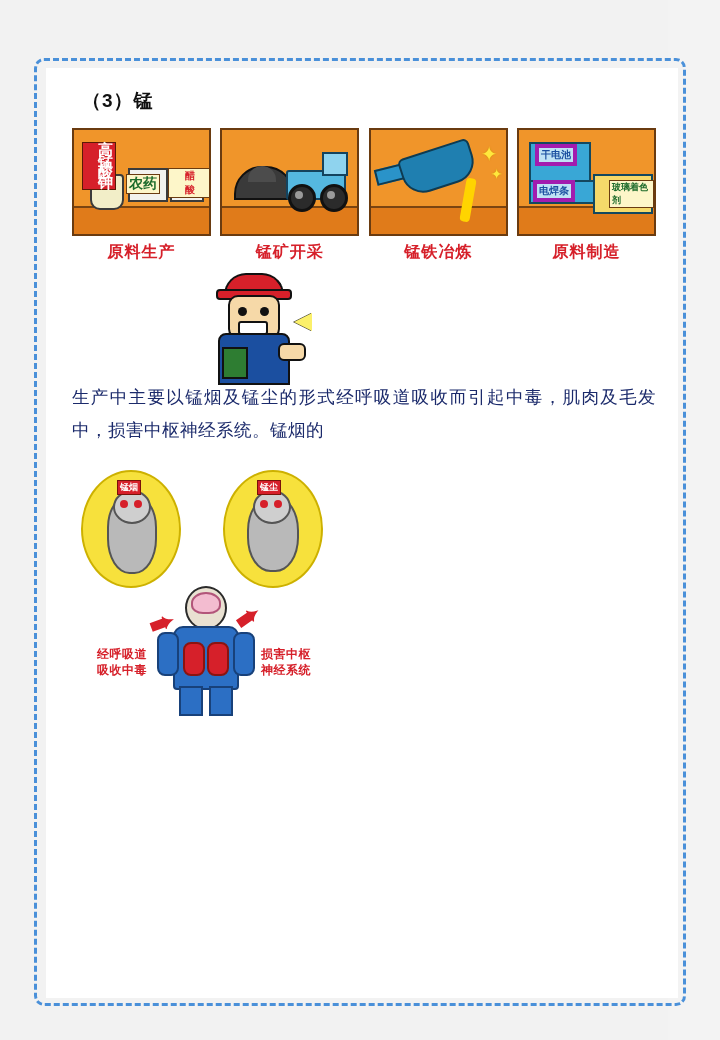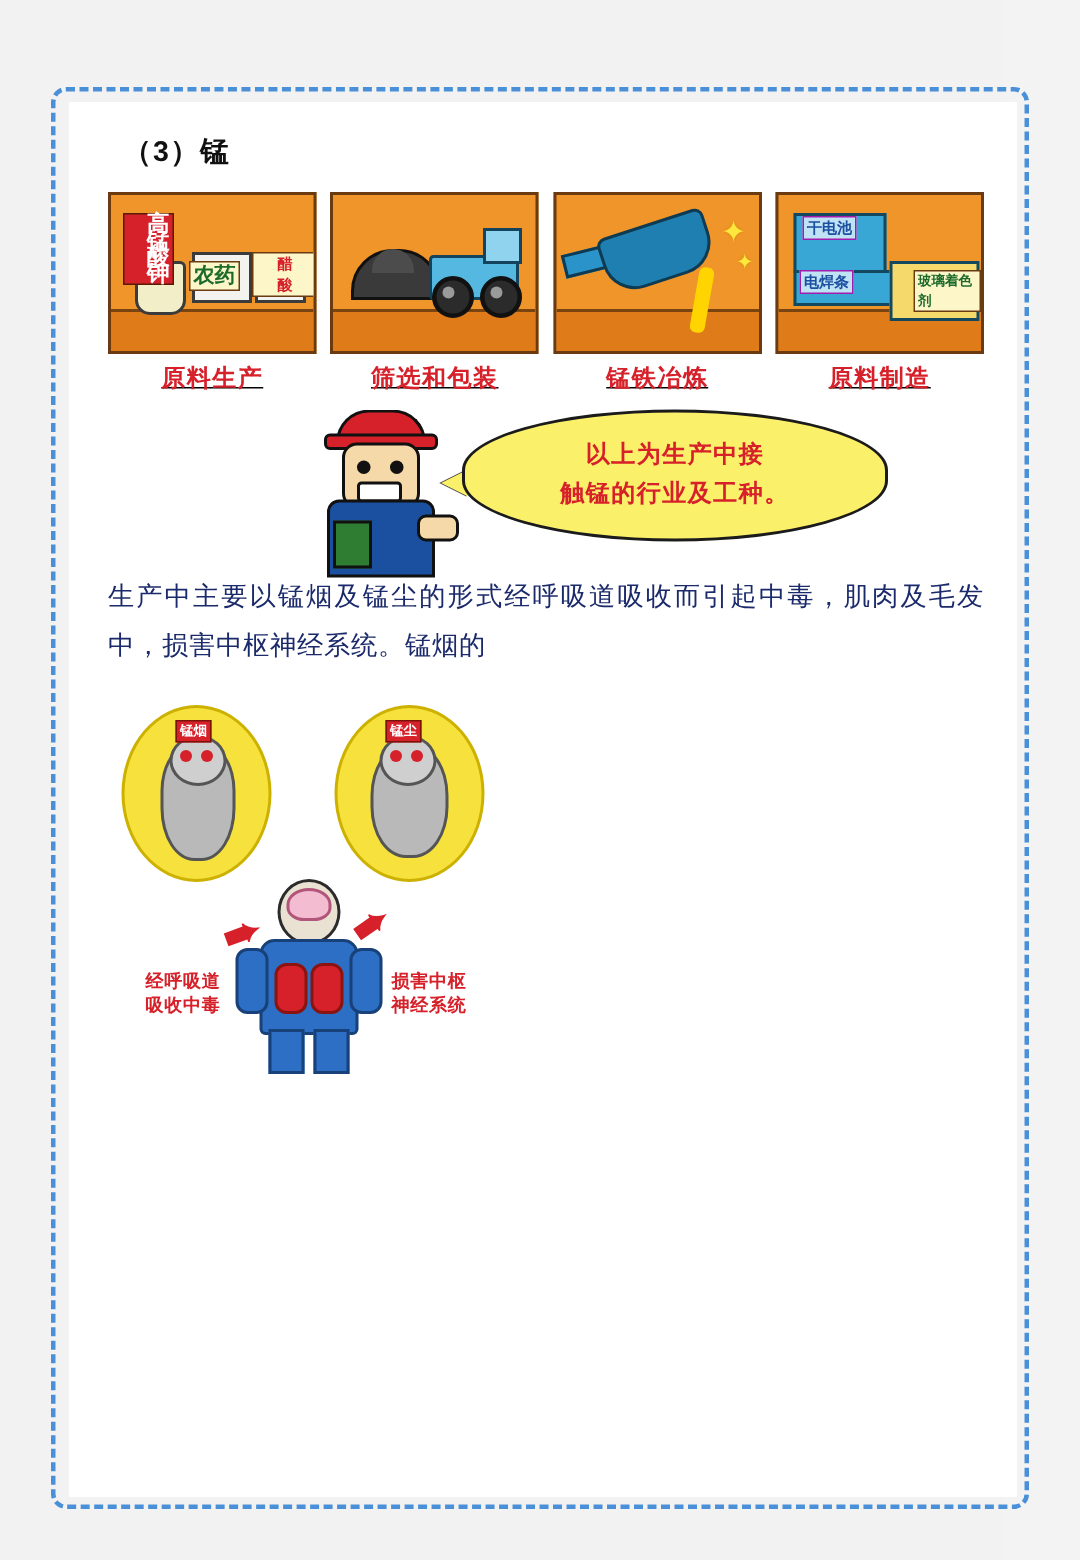--- a/index.html
+++ b/index.html
@@ -80,21 +80,20 @@
     left: 0; right: 0; bottom: 0;
     height: 26px;
     background: #e07b1a;
     border-top: 2px solid #7a4411;
   }
   .caption-row {
     display: flex;
     gap: 6px;
     justify-content: space-between;
     margin-top: 6px;
-    text-decoration: underline;
   }
   .caption {
     width: 139px;
     text-align: center;
     color: #d6202a;
     font-size: 16px;
     font-weight: bold;
     letter-spacing: 1px;
   }
 
@@ -136,21 +135,21 @@
     color: #d6202a;
     background: #fdf6c9;
     border: 1px solid #6a3b10;
     padding: 0 16px;
   }
   .lbl-blue {
     position:absolute;
     font-size: 10px; font-weight: bold;
     color: #1b4fa0;
     background: #bfe2f5;
-    border: 1px solid #a21caf;
+    border: 4px solid #a21caf;
     padding: 0 2px;
   }
 
   
   .truck-body { position:absolute; left:64px; bottom:34px; width:56px; height:26px; background:#55b8e0; border:2px solid #14435e; border-radius:3px;}
   .truck-cab { position:absolute; left:100px; bottom:58px; width:22px; height:20px; background:#8fd3ee; border:2px solid #14435e;}
   .wheel { position:absolute; width:22px; height:22px; border-radius:50%; background:#2b2b2b; border:3px solid #111; bottom:22px;}
   .wheel.inner { width:8px; height:8px; background:#9a9a9a; border:none; }
   .pile { position:absolute; left:12px; bottom:34px; width:56px; height:30px; background:#3a3a3a; border-radius:28px 28px 0 0; border:2px solid #111;}
   .pile2 { position:absolute; left:26px; bottom:52px; width:28px; height:16px; background:#4c4c4c; border-radius:14px 14px 0 0;}
@@ -347,42 +346,38 @@
           <div class="p4box" style="left:10px; top:50px; width:70px; height:20px;"></div>
           <div class="p4box" style="left:74px; top:44px; width:56px; height:36px; background:#f5d96a;"></div>
           <div class="lbl-blue" style="left:16px; top:14px;">干电池</div>
           <div class="lbl-blue" style="left:14px; top:50px;">电焊条</div>
           <div class="lbl-green" style="left:90px; top:50px; font-size:9px;">玻璃着色剂</div>
         </div>
       </div>
 
       <div class="caption-row">
         <div class="caption">原料生产</div>
-        <div class="caption">筛选和包装</div>
+        <div class="caption">锰矿开采</div>
         <div class="caption">锰铁冶炼</div>
         <div class="caption">原料制造</div>
       </div>
 
       <div class="fig1b">
         <div class="worker">
           <div class="w-hat"></div>
           <div class="w-hat-brim"></div>
           <div class="w-face"></div>
           <div class="w-eye" style="left:34px;"></div>
           <div class="w-eye" style="left:56px;"></div>
           <div class="w-mouth"></div>
           <div class="w-body"></div>
           <div class="w-card"></div>
           <div class="w-arm"></div>
         </div>
         <div class="bubble-tail"></div>
-        <div class="bubble">
-          <span>以上为生产中接</span>
-          <span>触锰的行业及工种。</span>
-        </div>
       </div>
     </div>
 
     <p class="para">生产中主要以锰烟及锰尘的形式经呼吸道吸收而引起中毒，肌肉及毛发中，损害中枢神经系统。锰烟的</p>
 
     <div class="fig2">
       <div class="ellipse e1"></div>
       <div class="ellipse e2"></div>
 
       <div class="monster m1"></div>

